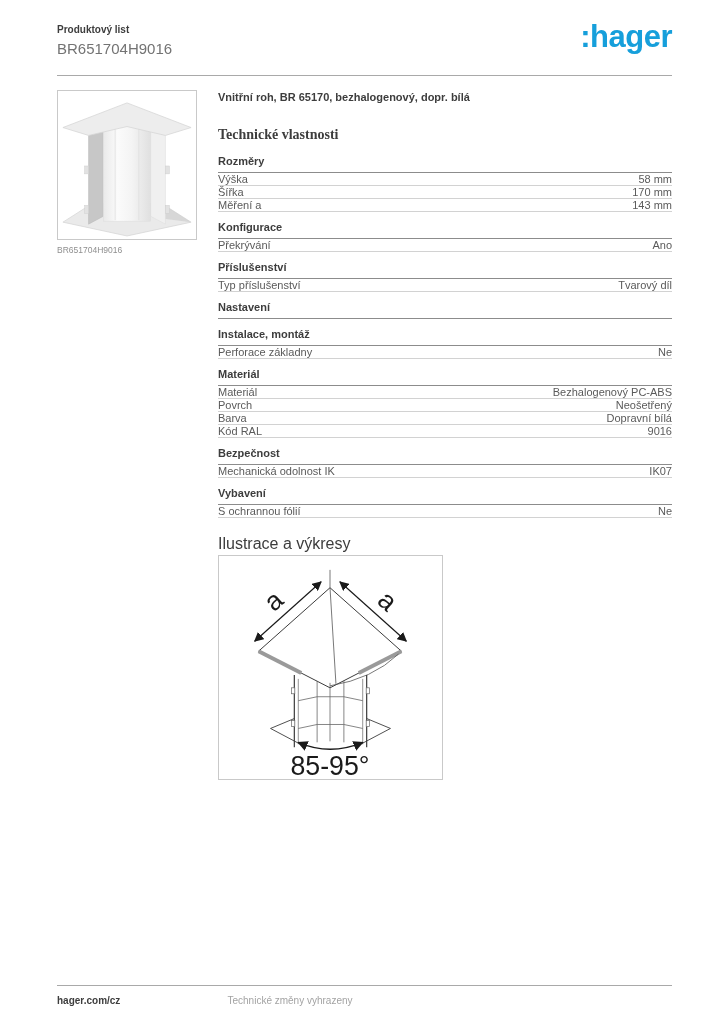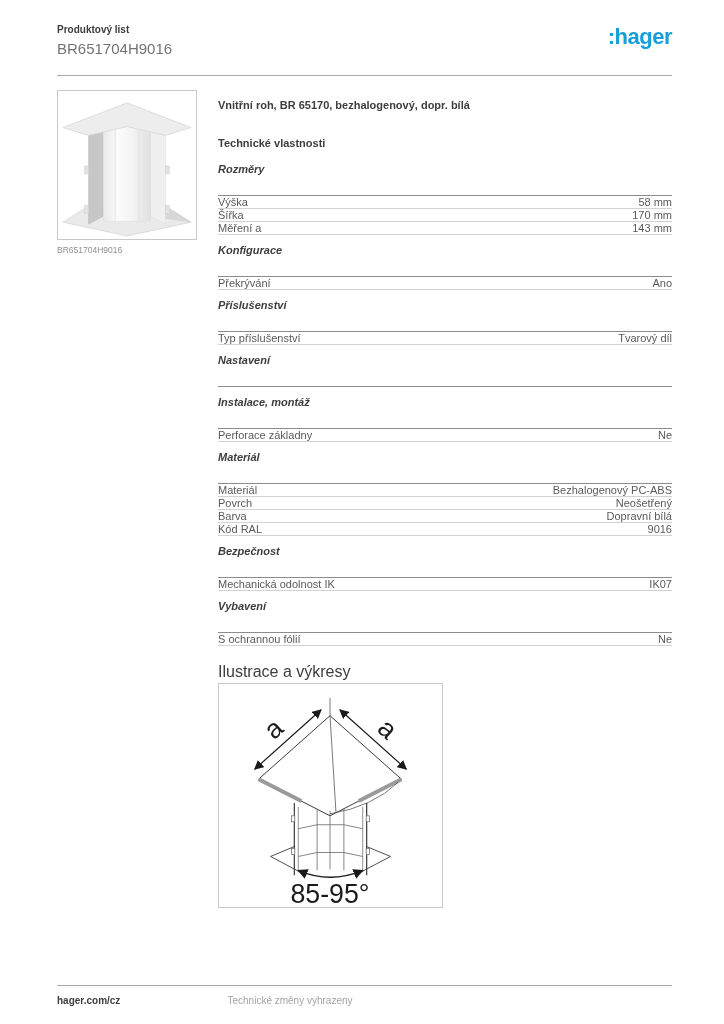--- a/index.html
+++ b/index.html
@@ -4,37 +4,37 @@
 <style>
   * { margin:0; padding:0; box-sizing:border-box; }
   html,body { background:#fff; }
   body { font-family:"Liberation Sans", sans-serif; }
   .page { position:relative; width:724px; height:1024px; background:#fff; overflow:hidden; }
 
   
   .header-titles { position:absolute; left:57px; top:20px; }
   .doc-title { font-size:10px; font-weight:bold; color:#3d3d3d; line-height:19px; }
   .doc-code  { font-size:15px; color:#737373; line-height:19px; }
-  .logo { position:absolute; right:52px; top:20px; font-size:22px; font-weight:bold;
+  .logo { position:absolute; right:52px; top:20px; font-size:31px; font-weight:bold;
           color:#169fdb; letter-spacing:-0.5px; line-height:34px; }
   .rule-header { position:absolute; left:57px; top:75px; width:615px; height:1px; background:#a9a9a9; }
 
   
   .photo-box { position:absolute; left:57px; top:90px; width:140px; height:150px;
                border:1px solid #c9c9c9; background:#fff; }
   .photo-caption { position:absolute; left:57px; top:245px; font-size:8.5px; color:#8f8f8f; }
 
   
-  .content { position:absolute; left:218px; top:90px; width:454px;margin-top:8px; }
+  .content { position:absolute; left:218px; top:90px; width:454px; }
   .product-name { font-size:11px; font-weight:bold; color:#3d3d3d; line-height:14px; height:14px; }
-  .specs-heading { margin-top:24px; font-size:11px; font-weight:bold; color:#3d3d3d; line-height:14px; height:14px; }
+  .specs-heading { margin-top:24px; font-size:14px; font-weight:bold; color:#3d3d3d; line-height:14px; height:14px;font-family:Liberation Serif, serif; }
   .section { margin-top:10px; }
   .section.first { margin-top:14px; }
   .sec-title { font-size:11px; font-weight:bold; color:#3d3d3d; line-height:11px;
-               padding-bottom:20px; border-bottom:1px solid #8c8c8c;font-style:italic; }
+               padding-bottom:5px; border-bottom:1px solid #8c8c8c; }
   .row { display:flex; justify-content:space-between; align-items:center; height:13px;
          border-bottom:1px solid #d2d2d2; font-size:11px; color:#5a5a5a;gap:34px; }
   .row .lbl { text-align:left; }
   .row .val { text-align:right; }
 
   .illu-heading { margin-top:19px; font-size:16px; font-weight:normal; color:#3d3d3d; line-height:14px; height:14px; }
   .drawing-box { margin-top:4px; width:225px; height:225px; border:1px solid #c9c9c9; background:#fff; }
 
   
   .rule-footer { position:absolute; left:57px; top:985px; width:615px; height:1px; background:#a9a9a9; }

